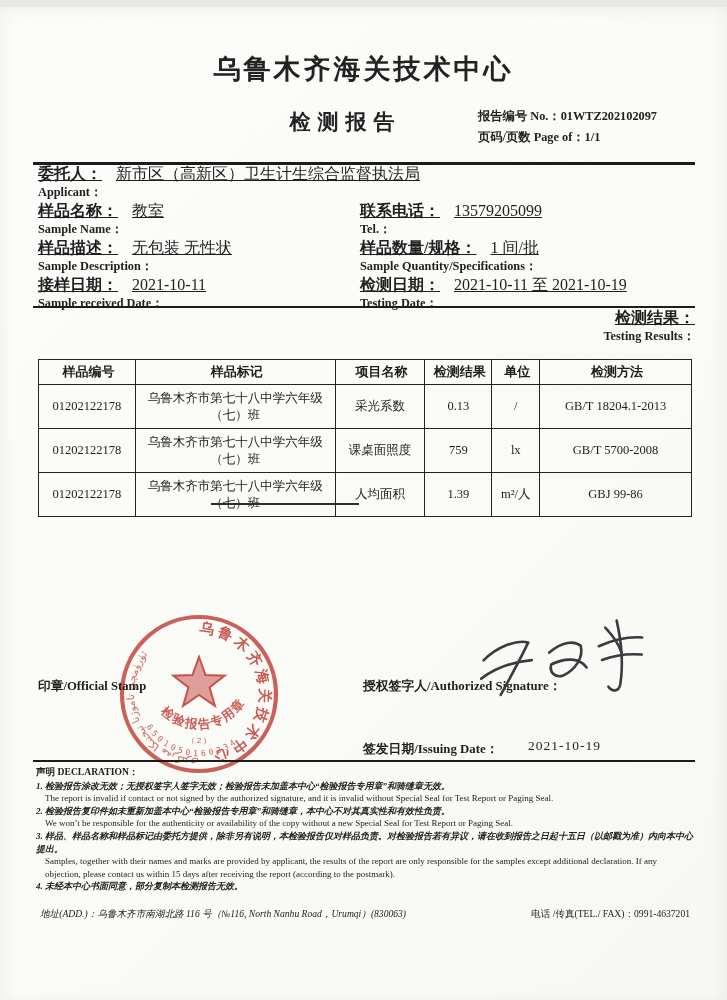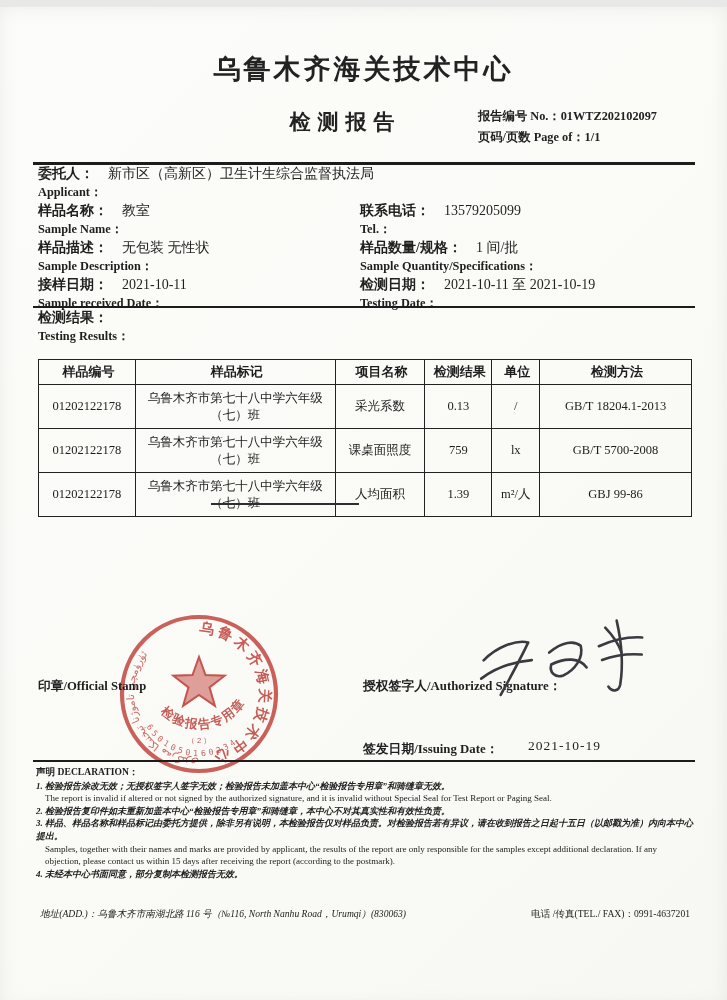--- a/index.html
+++ b/index.html
@@ -18,26 +18,26 @@
     letter-spacing:7px;color:#222;transform:translateX(-18px);}
   .report-meta{position:absolute;top:99px;left:478px;font-size:12.3px;font-weight:600;
     line-height:21px;color:#222;white-space:nowrap;}
   .rule{position:absolute;left:33px;width:662px;background:#1c1c1c;}
   .rule.r1{top:155px;height:2.6px;}
   .rule.r2{top:299px;height:1.7px;}
   .rule.r3{top:753px;height:1.6px;}
   
   .info{position:absolute;top:157px;left:38px;width:657px;}
   .field{height:37px;}
-  .cn{font-size:14px;height:20px;line-height:20px;white-space:nowrap;}
+  .cn{font-size:16px;height:20px;line-height:20px;white-space:nowrap;text-decoration:underline;}
   .cn .lbl{font-weight:bold;}
   .cn .val{margin-left:14px;}
   .en{font-size:12.3px;font-weight:bold;height:17px;line-height:16px;}
   .two-col{display:grid;grid-template-columns:322px 1fr;}
-  .results .field{height:34px;}
+  .results .field{height:34px;text-align:right;}
   
   .tbl{position:absolute;top:352px;left:38px;width:654px;border-collapse:collapse;
     font-size:12.5px;color:#1d1d1d;}
   .tbl th,.tbl td{border:1.5px solid #222;text-align:center;padding:1px 4px;}
   .tbl th{height:22px;font-weight:bold;font-size:13px;padding-left:7px;}
   .tbl td{height:41px;line-height:17px;}
   .tbl-endmark{position:absolute;top:496px;left:211px;width:148px;height:2.2px;
     background:#2b2f33;}
   
   .stamp-label{position:absolute;top:671px;left:38px;font-size:12.7px;font-weight:600;}
@@ -205,22 +205,23 @@
       <path d="M152 10 C155 32 155 54 150 74 C148 81 141 81 138 75"></path>
     </g>
   </svg>
 
   <div class="rule r3"></div>
 
   <div class="decl">
     <div class="decl-title">声明  DECLARATION：</div>
     <div id="decl-items">
         <div class="dec-cn">1. 检验报告涂改无效；无授权签字人签字无效；检验报告未加盖本中心“检验报告专用章”和骑缝章无效。</div>
-        <div class="dec-en">The report is invalid if altered or not signed by the authorized signature, and it is invalid without Special Seal for Test Report or Paging Seal.</div>
+        <div class="dec-en">The report is invalid if contact or not signed by the authorized signature, and it is invalid without Special Seal for Test Report or Paging Seal.</div>
         <div class="dec-cn">2. 检验报告复印件如未重新加盖本中心“检验报告专用章”和骑缝章，本中心不对其真实性和有效性负责。</div>
+        <div class="dec-en">We won’t be responsible for the authenticity or availability of the copy without a new Special Seal for Test Report or Paging Seal.</div>
         <div class="dec-cn">3. 样品、样品名称和样品标记由委托方提供，除非另有说明，本检验报告仅对样品负责。对检验报告若有异议，请在收到报告之日起十五日（以邮戳为准）内向本中心提出。</div>
         <div class="dec-en">Samples, together with their names and marks are provided by applicant, the results of the report are only responsible for the samples except additional declaration. If any objection, please contact us within 15 days after receiving the report (according to the postmark).</div>
         <div class="dec-cn">4. 未经本中心书面同意，部分复制本检测报告无效。</div>
       </div>
   </div>
 
   <div class="footer">
     <span class="addr">地址(ADD.)：乌鲁木齐市南湖北路 116 号（№116, North Nanhu Road，Urumqi）(830063)</span>
     <span class="telfax">电话 /传真(TEL./ FAX)：0991-4637201</span>
   </div>

